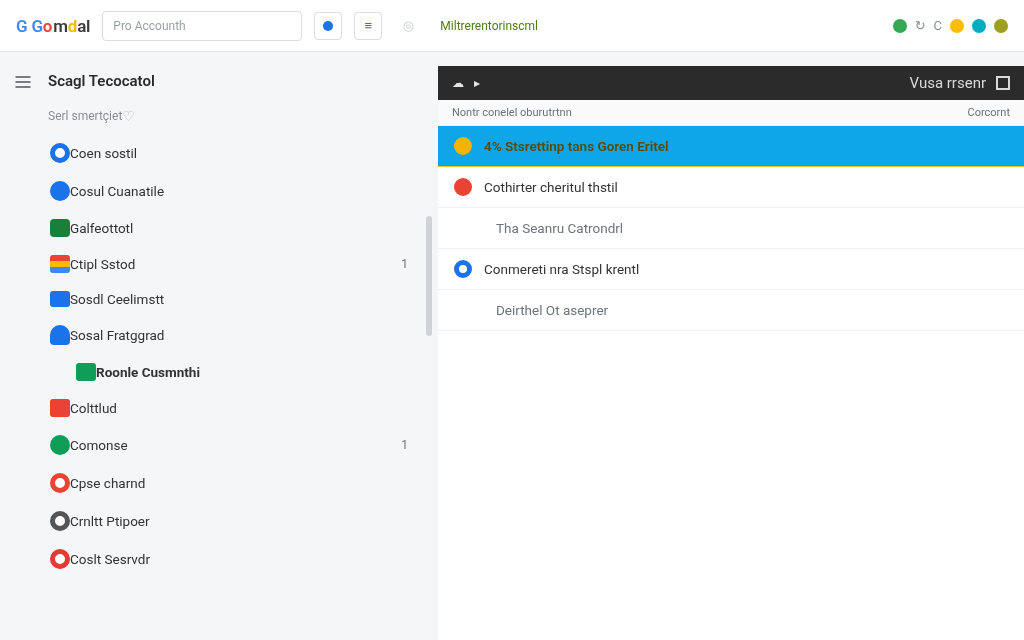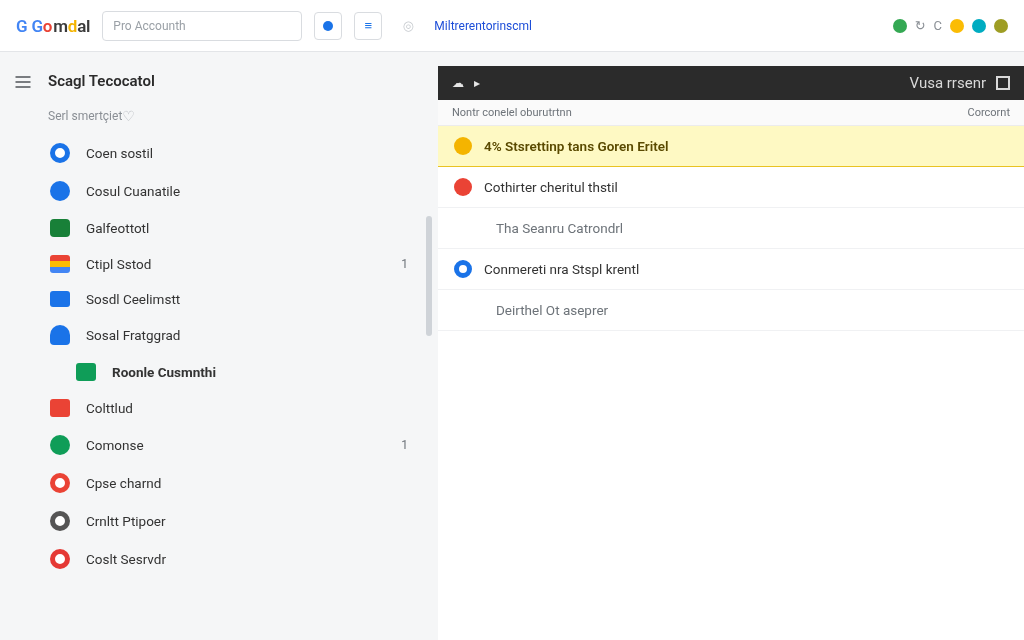--- a/index.html
+++ b/index.html
@@ -48,21 +48,21 @@
     border:1px solid #d9dce0;
     border-radius:4px;
     display:flex; align-items:center; justify-content:center;
     background:#fff;
     font-size:13px;
   }
   .tb-btn.blue-dot::after{
     content:""; width:10px;height:10px;border-radius:50%;background:#1a73e8;display:block;
   }
   .tb-label {
-    font-size:12px; color:#1d4ed8; 
+    font-size:12px; color:#4d7c0f; margin-left:6px;
   }
   .topbar-spacer { flex:1; }
   .tb-icons { display:flex; gap:8px; align-items:center; }
   .mini-ico { width:14px;height:14px;border-radius:50%; }
   .mini-ico.green{background:#34a853;}
   .mini-ico.teal{background:#00acc1;}
   .mini-ico.yellow{background:#fbbc04;}
   .mini-ico.olive{background:#9e9d24;}
 
   .workspace {
@@ -84,21 +84,21 @@
     padding: 6px 8px 14px 8px;
   }
   .subhead {
     display:flex; align-items:center; justify-content:flex-start;
     padding:4px 12px 10px 8px;
     color:#8a8f95; font-size:12px;
   }
   .heart { color:#b9bdc2; font-size:14px;}
   .nav-list { display:flex; flex-direction:column; }
   .nav-item {
-    display:flex; align-items:center; gap:16px;
+    display:flex; align-items:center; gap:0;
     padding:9px 12px 9px 10px;
     font-size:13.5px; color:#333;
     border-radius:4px;
   }
   .nav-item .badge-num { margin-left:auto; color:#6d7379; font-size:12px; }
   .nav-item.indent { padding-left:36px;font-weight:bold; }
   .ic {
     width:20px;height:20px;border-radius:50%;
     display:flex;align-items:center;justify-content:center;
     flex:0 0 20px;
@@ -142,21 +142,21 @@
   }
   .content-list{
     background:#fff; flex:1;
   }
   .row{
     display:flex; align-items:center; gap:12px;
     padding:11px 16px; font-size:13.5px; color:#333;
     border-bottom:1px solid #f0f1f3;
   }
   .row.hl{
-    background:#fef9c3; color:#5a4a00; font-weight:600;
+    background:#0ea5e9; color:#5a4a00; font-weight:600;
     border-bottom:1px solid #e9c323;
   }
   .row .ric{ width:18px;height:18px;border-radius:50%;flex:0 0 18px;}
   .ric.yellow-pill{ background:#f4b400;}
   .ric.red{ background:#ea4335;}
   .ric.none{ background:transparent;}
   .ric.ring-blue{ border:5px solid #1a73e8;background:#fff;}
   .row.muted{ color:#6d7379;gap:24px;}
 </style>
 </head>

